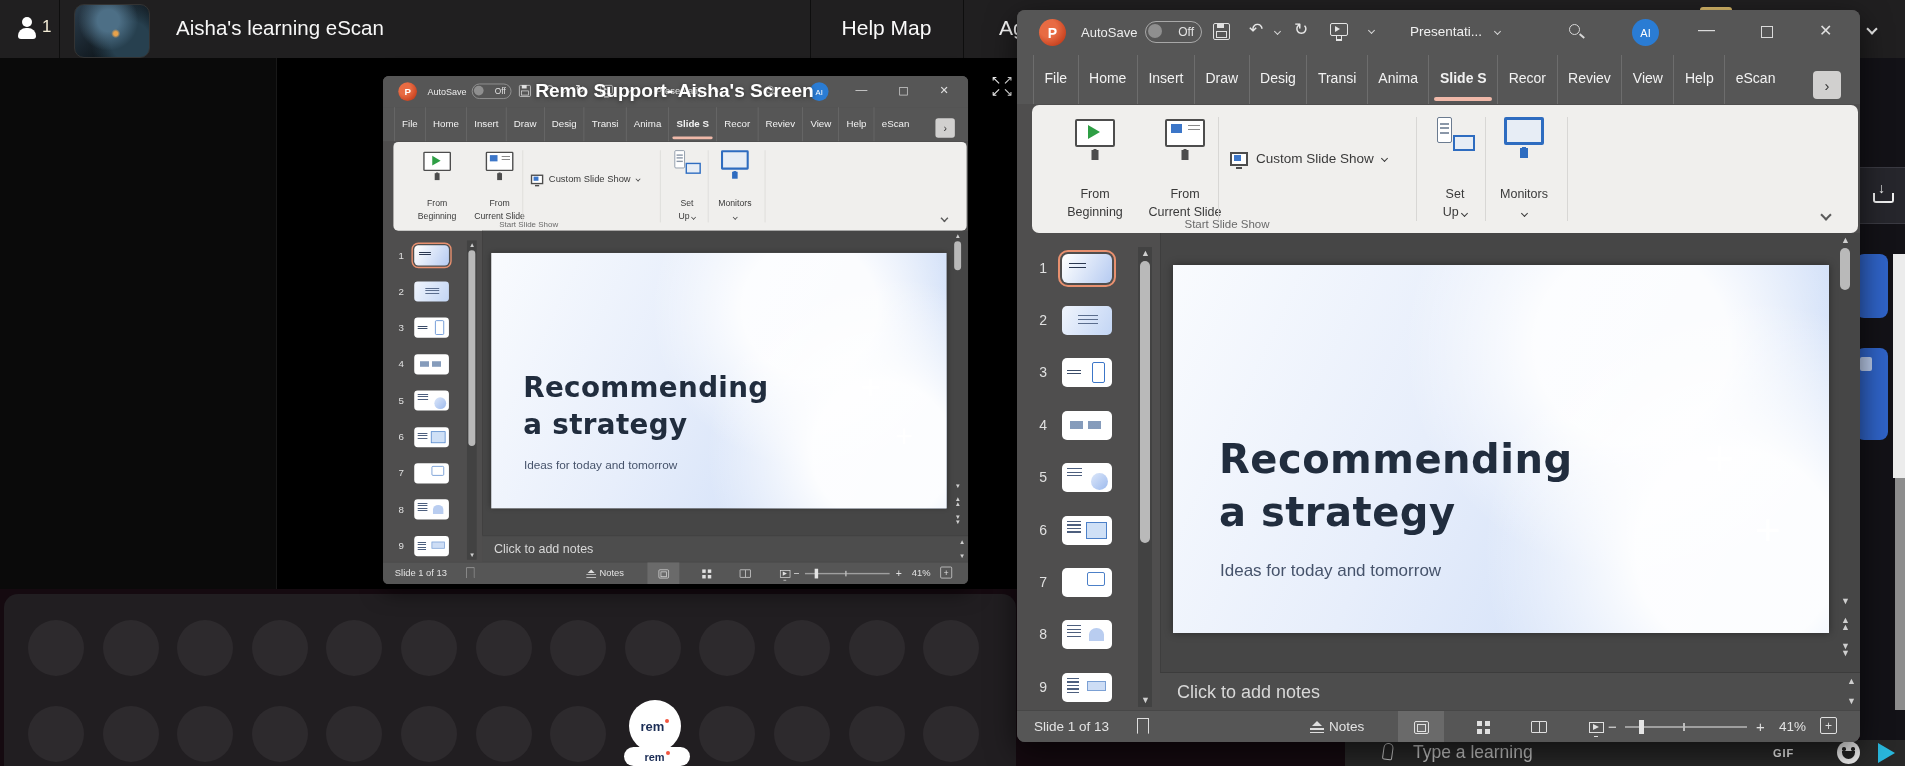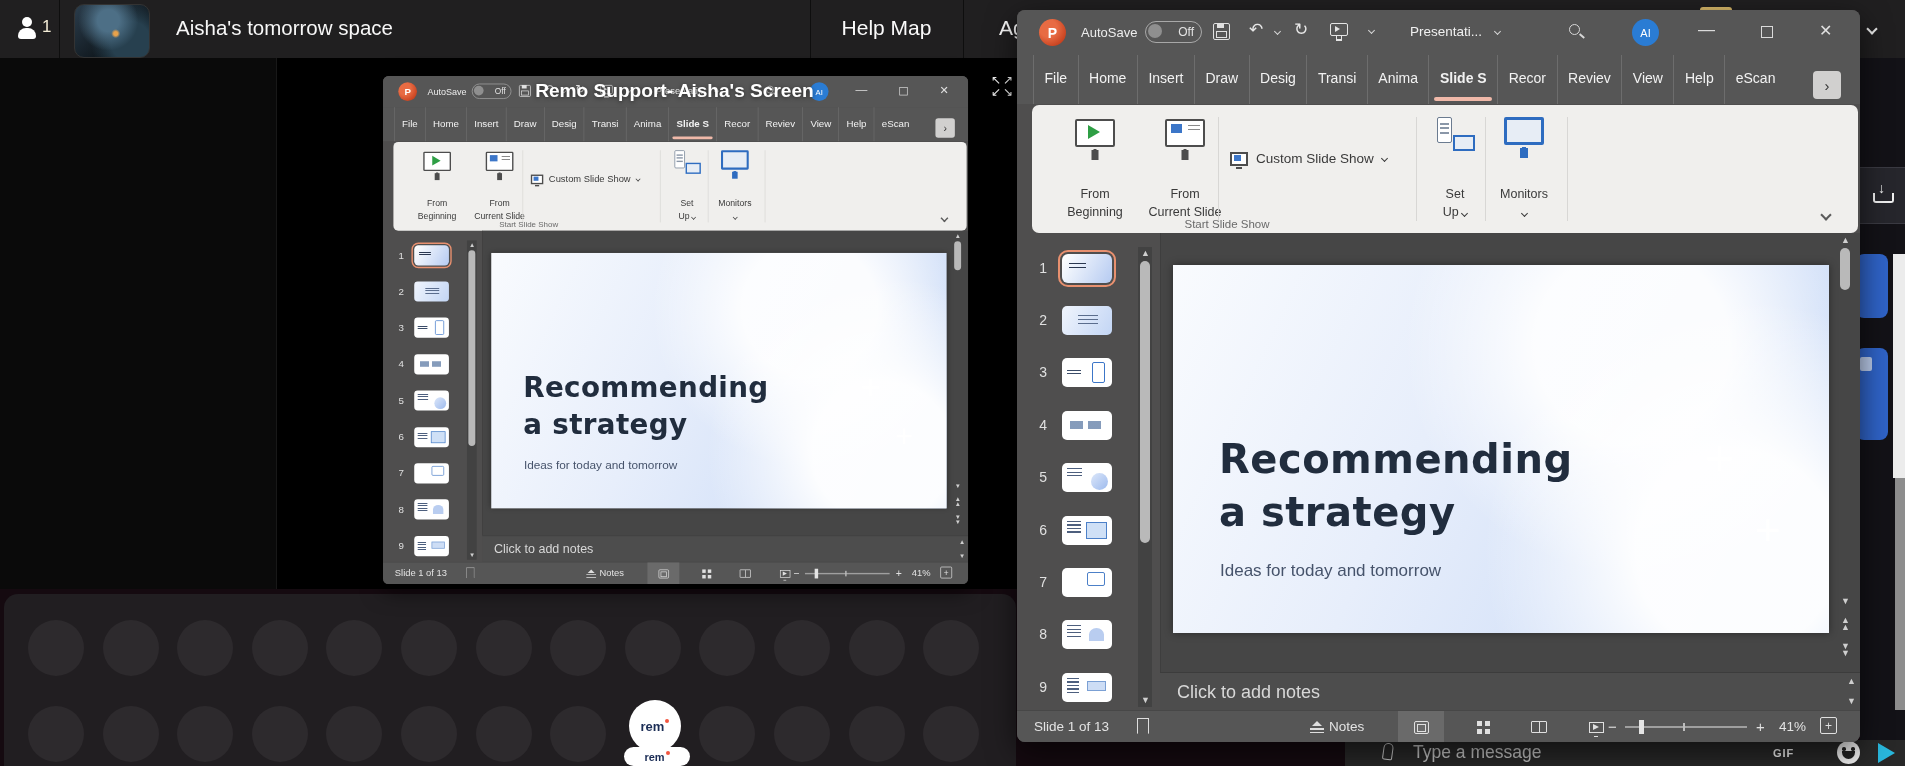--- a/index.html
+++ b/index.html
@@ -222,21 +222,21 @@
     display:flex; align-items:center; justify-content:center; color:#e0e0e0; font-size:12px; }
 </style>
 </head>
 <body>
 
 <div id="topbar">
   <span id="person-ic"></span>
   <span id="pcount">1</span>
   <span class="tb-sep" style="left:59px"></span>
   <div id="space-img"></div>
-  <span id="space-name">Aisha's tomorrow space</span>
+  <span id="space-name">Aisha's learning eScan</span>
   <span class="tb-sep" style="left:810px"></span>
   <span id="eventmap">Help Map</span>
   <span class="tb-sep" style="left:963px"></span>
   <span id="agenda">Ag</span>
   <span id="tb-chev" class="chv"></span>
 </div>
 <div id="yellow-sliver"></div>
 
 <div id="stage">
   <div id="stage-left"></div>
@@ -273,21 +273,21 @@
   </div>
 <div id="remo-av">
     <b>rem</b>
   </div>
 <div id="remo-pill">
     <b>rem</b>
   </div>
 
 <div id="chatbar">
   <span id="clip-ic"></span>
-  <span id="chat-input">Type a message</span>
+  <span id="chat-input">Type a learning</span>
   <span id="gif-btn">GIF</span>
   <span id="emoji-btn"></span>
   <span id="send-btn"></span>
 </div>
 
 <div id="edge-col">
   <div id="dl-band">
     <span id="dl-ic"></span>
   </div>
   <div id="bluesq1" class="bluesq"></div>

